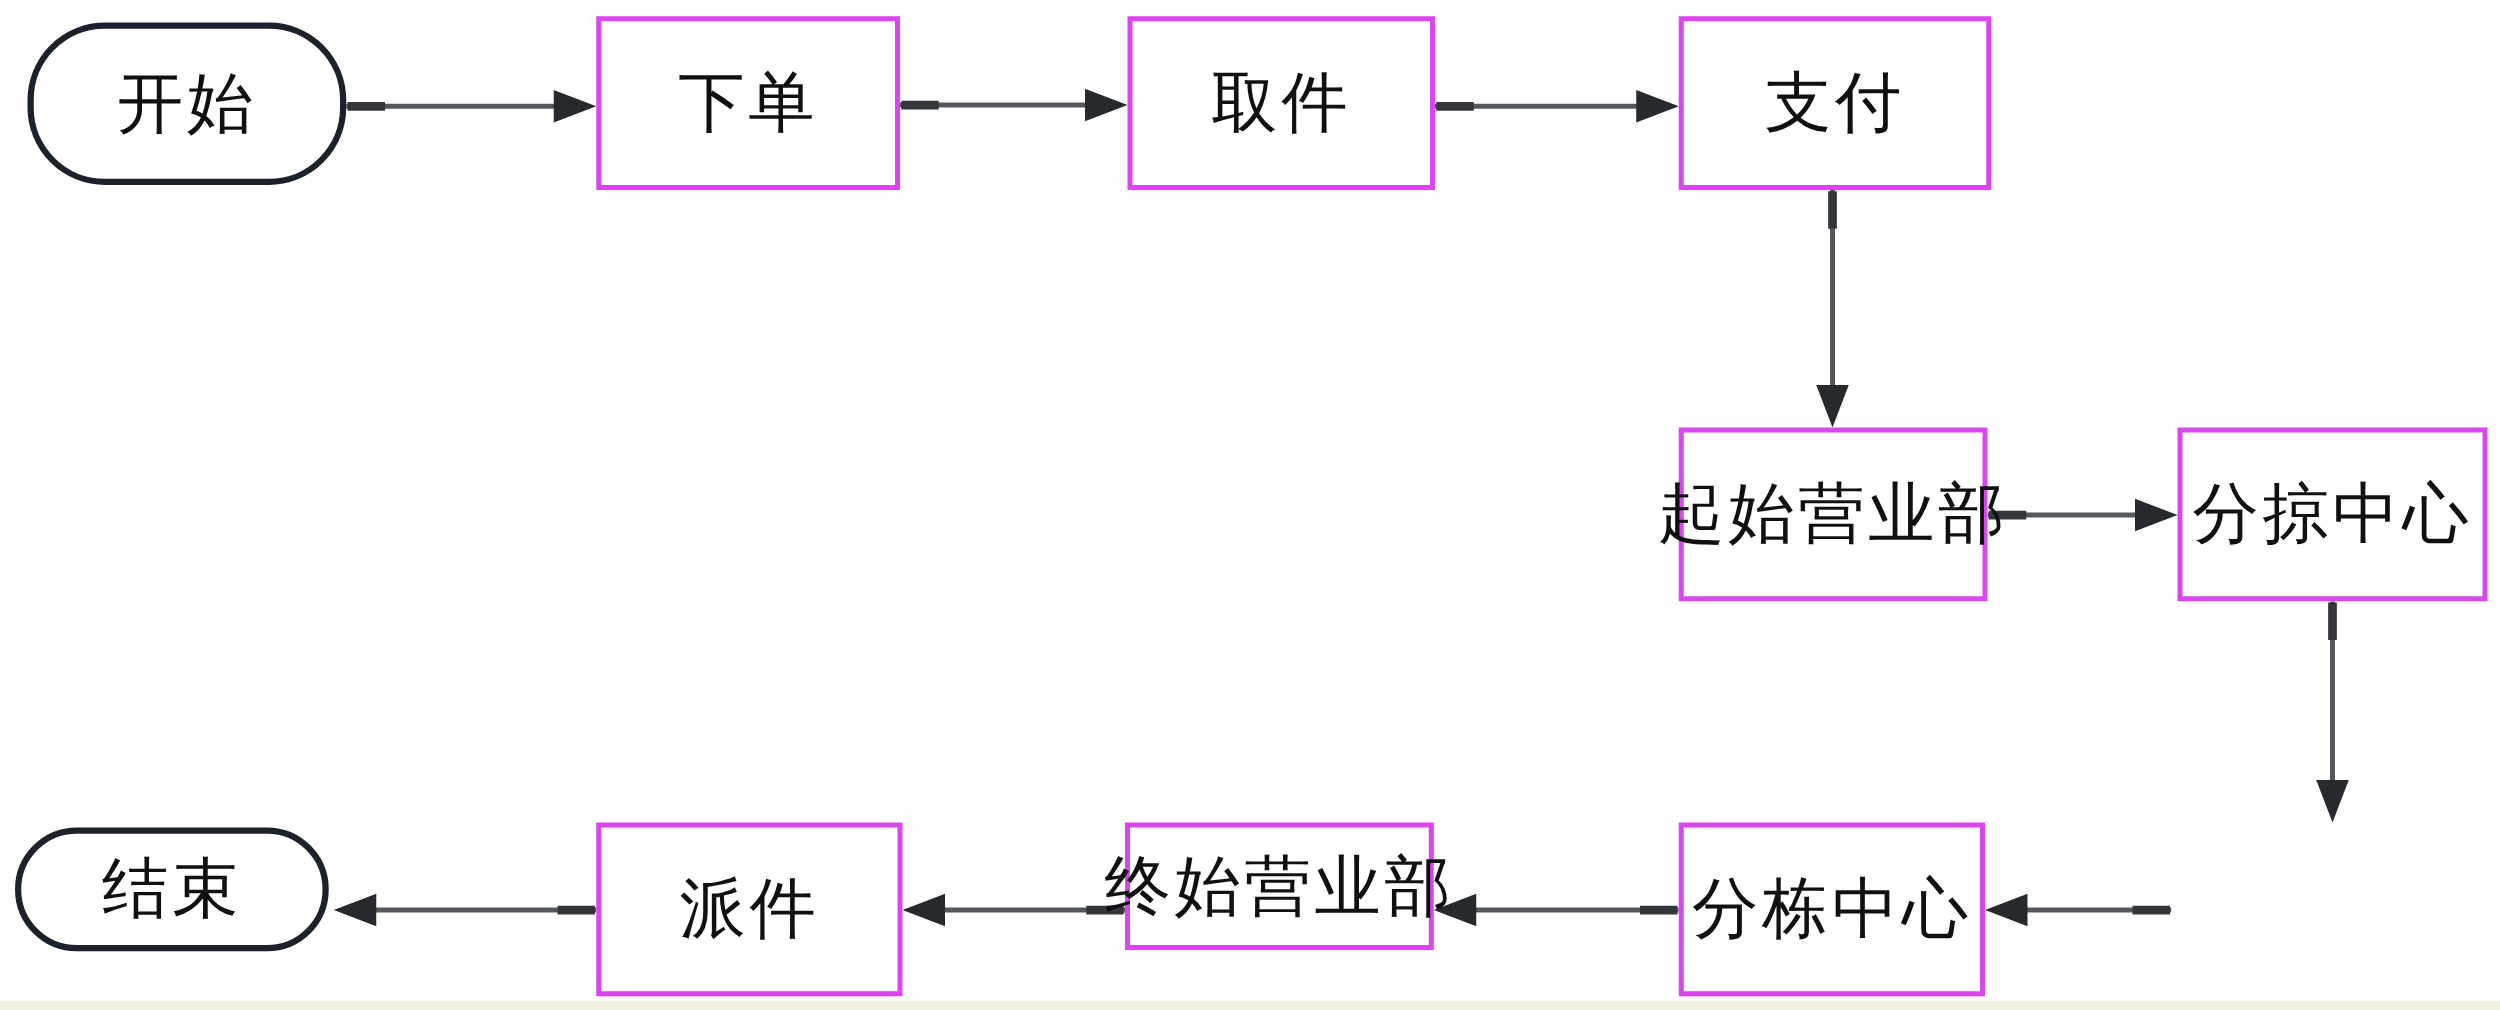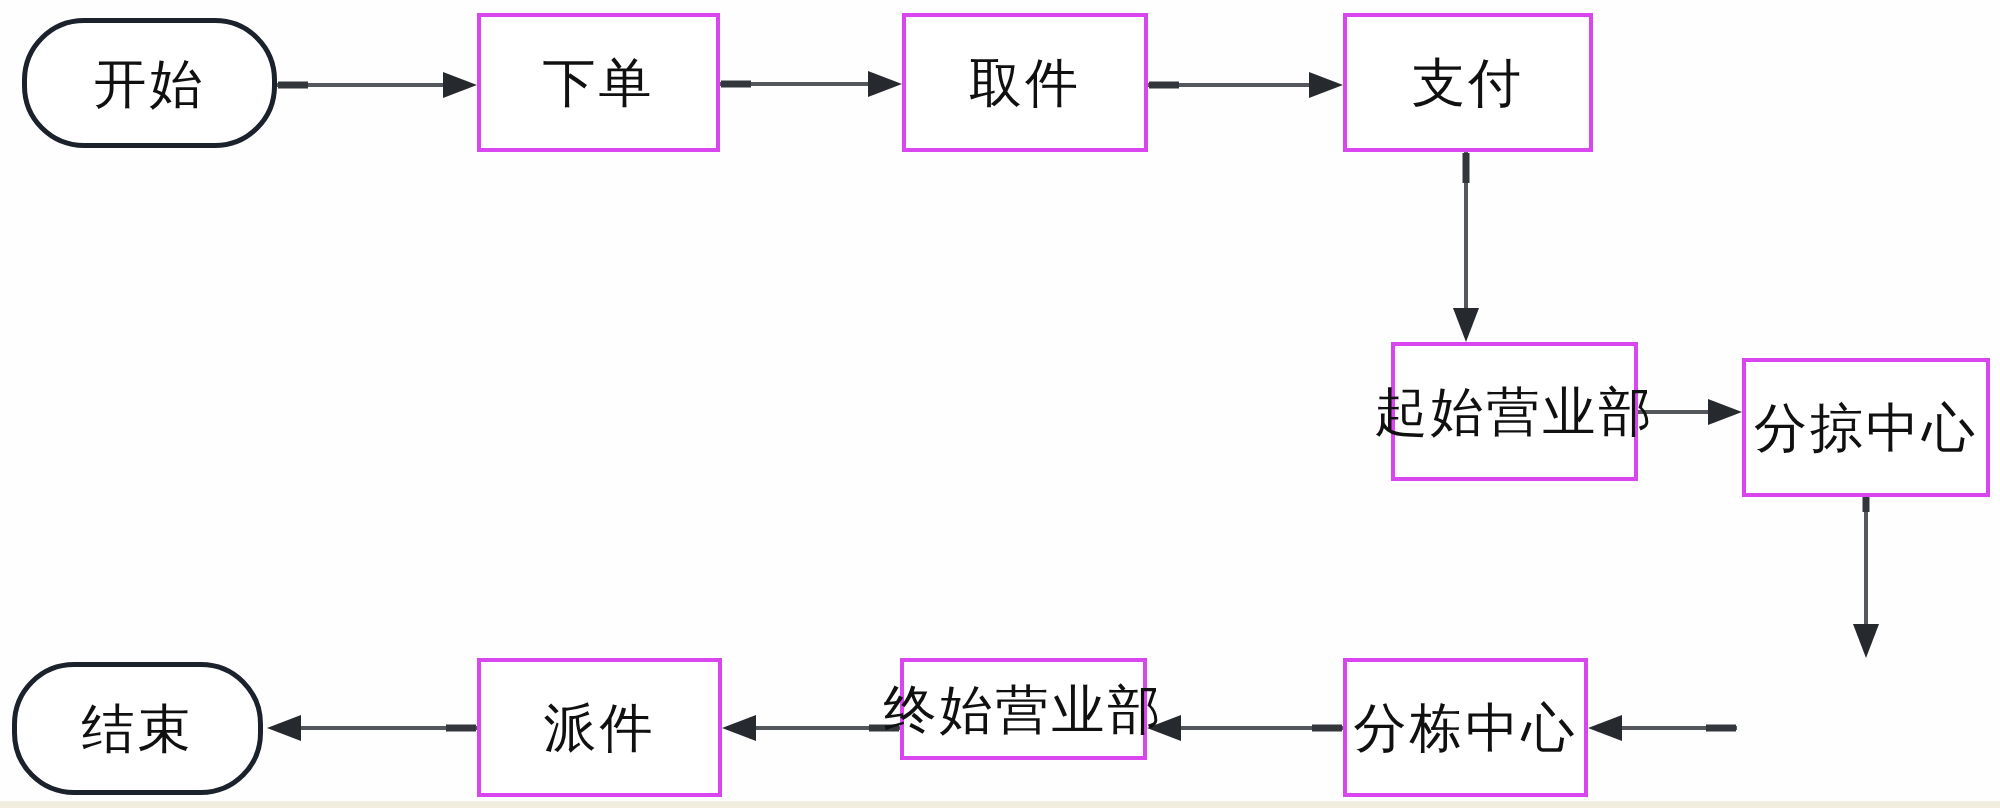--- a/index.html
+++ b/index.html
@@ -44,27 +44,27 @@
     left: 0; bottom: 0;
     width: 2000px; height: 7px;
     background: #f2eedf;
   }
 
   
   #node-start        { left: 22px;   top: 18px;  width: 255px; height: 130px; }
   #node-place-order  { left: 477px;  top: 13px;  width: 243px; height: 139px; }
   #node-pickup       { left: 902px;  top: 13px;  width: 246px; height: 139px; }
   #node-payment      { left: 1343px; top: 13px;  width: 250px; height: 139px; }
-  #node-origin-branch{ left: 1343px; top: 342px; width: 247px; height: 139px; margin-left: 48px; }
-  #node-sorting-center-origin { left: 1742px; top: 342px; width: 248px; height: 139px; margin-top: 16px; }
+  #node-origin-branch{ left: 1343px; top: 342px; width: 247px; height: 139px; }
+  #node-sorting-center-origin { left: 1742px; top: 342px; width: 248px; height: 139px; }
   #node-transfer     { left: 1737px; top: 658px; width: 255px; height: 139px; }
   #node-sorting-center-dest   { left: 1343px; top: 658px; width: 245px; height: 139px; }
   #node-dest-branch  { left: 900px;  top: 658px; width: 247px; height: 102px; }
   #node-delivery     { left: 477px;  top: 658px; width: 245px; height: 139px; }
-  #node-end          { left: 12px;   top: 662px; width: 251px; height: 133px; }
+  #node-end          { left: 12px;   top: 662px; width: 251px; height: 99px; }
 
   .edge-line { stroke: #54585d; stroke-width: 4; }
   .edge-stub { stroke: #33373c; stroke-width: 7; }
   .edge-head { fill: #26292e; }
 </style>
 </head>
 <body>
 
 <div class="canvas">
 

